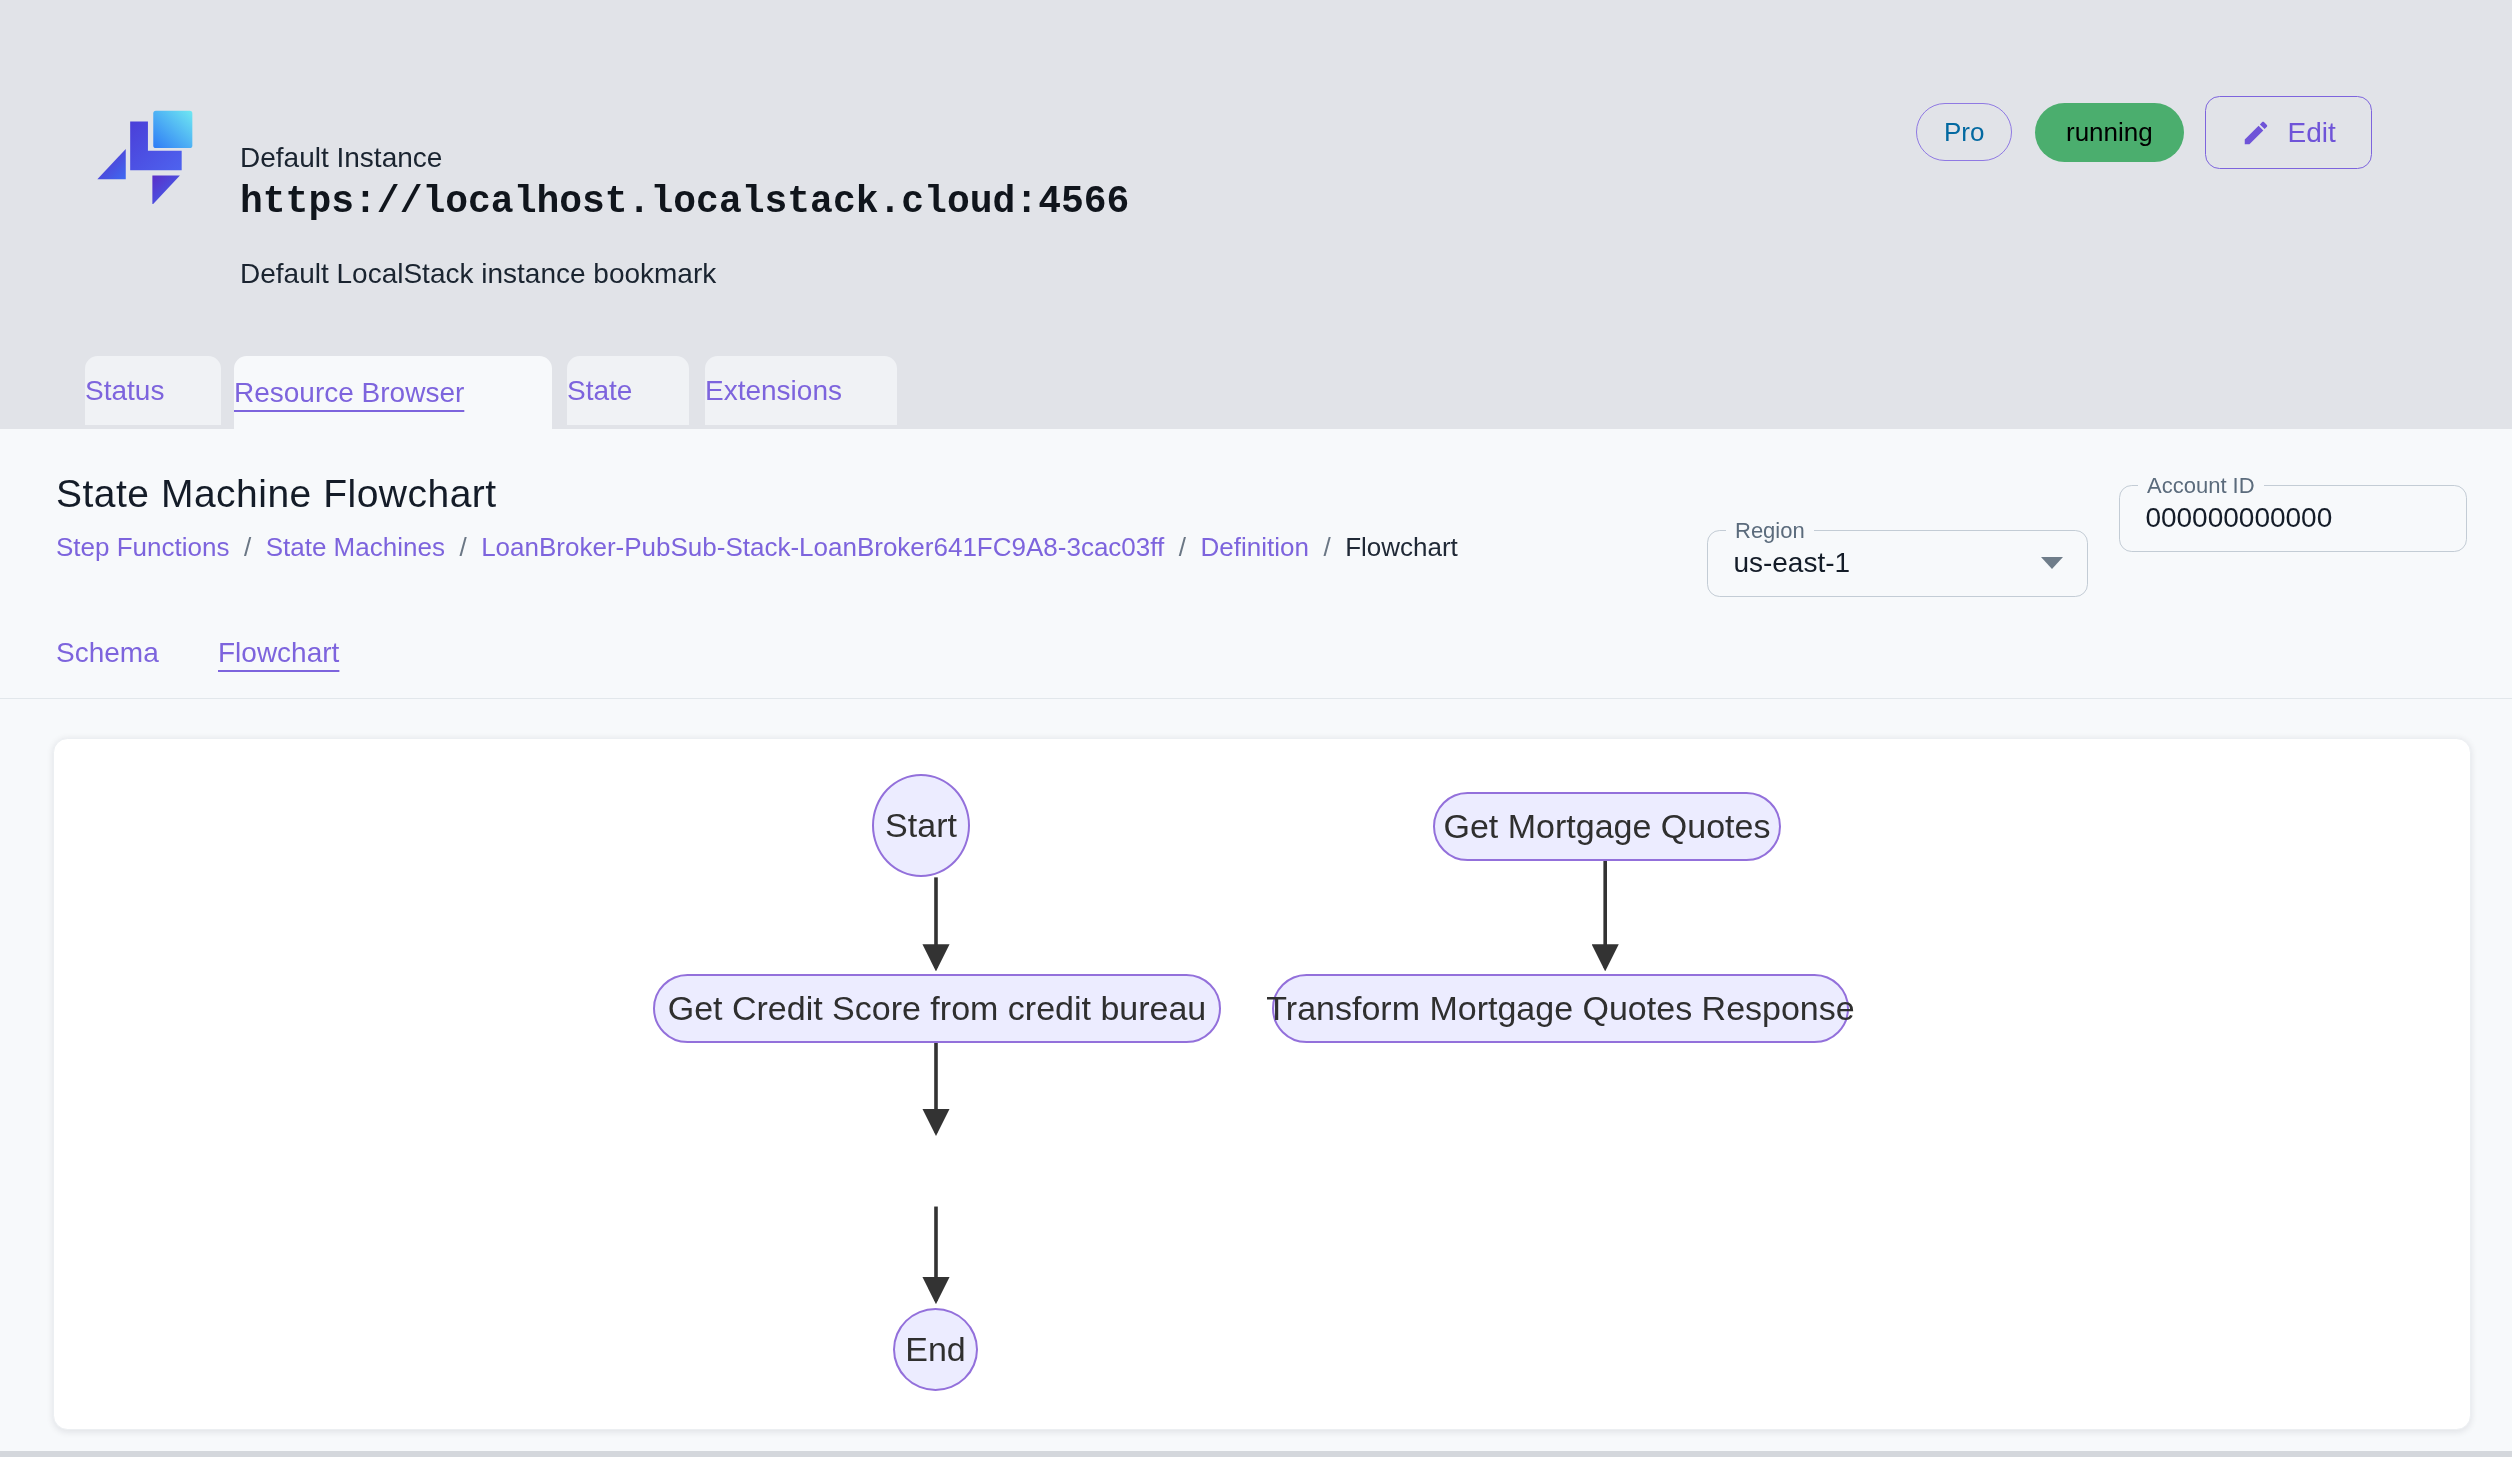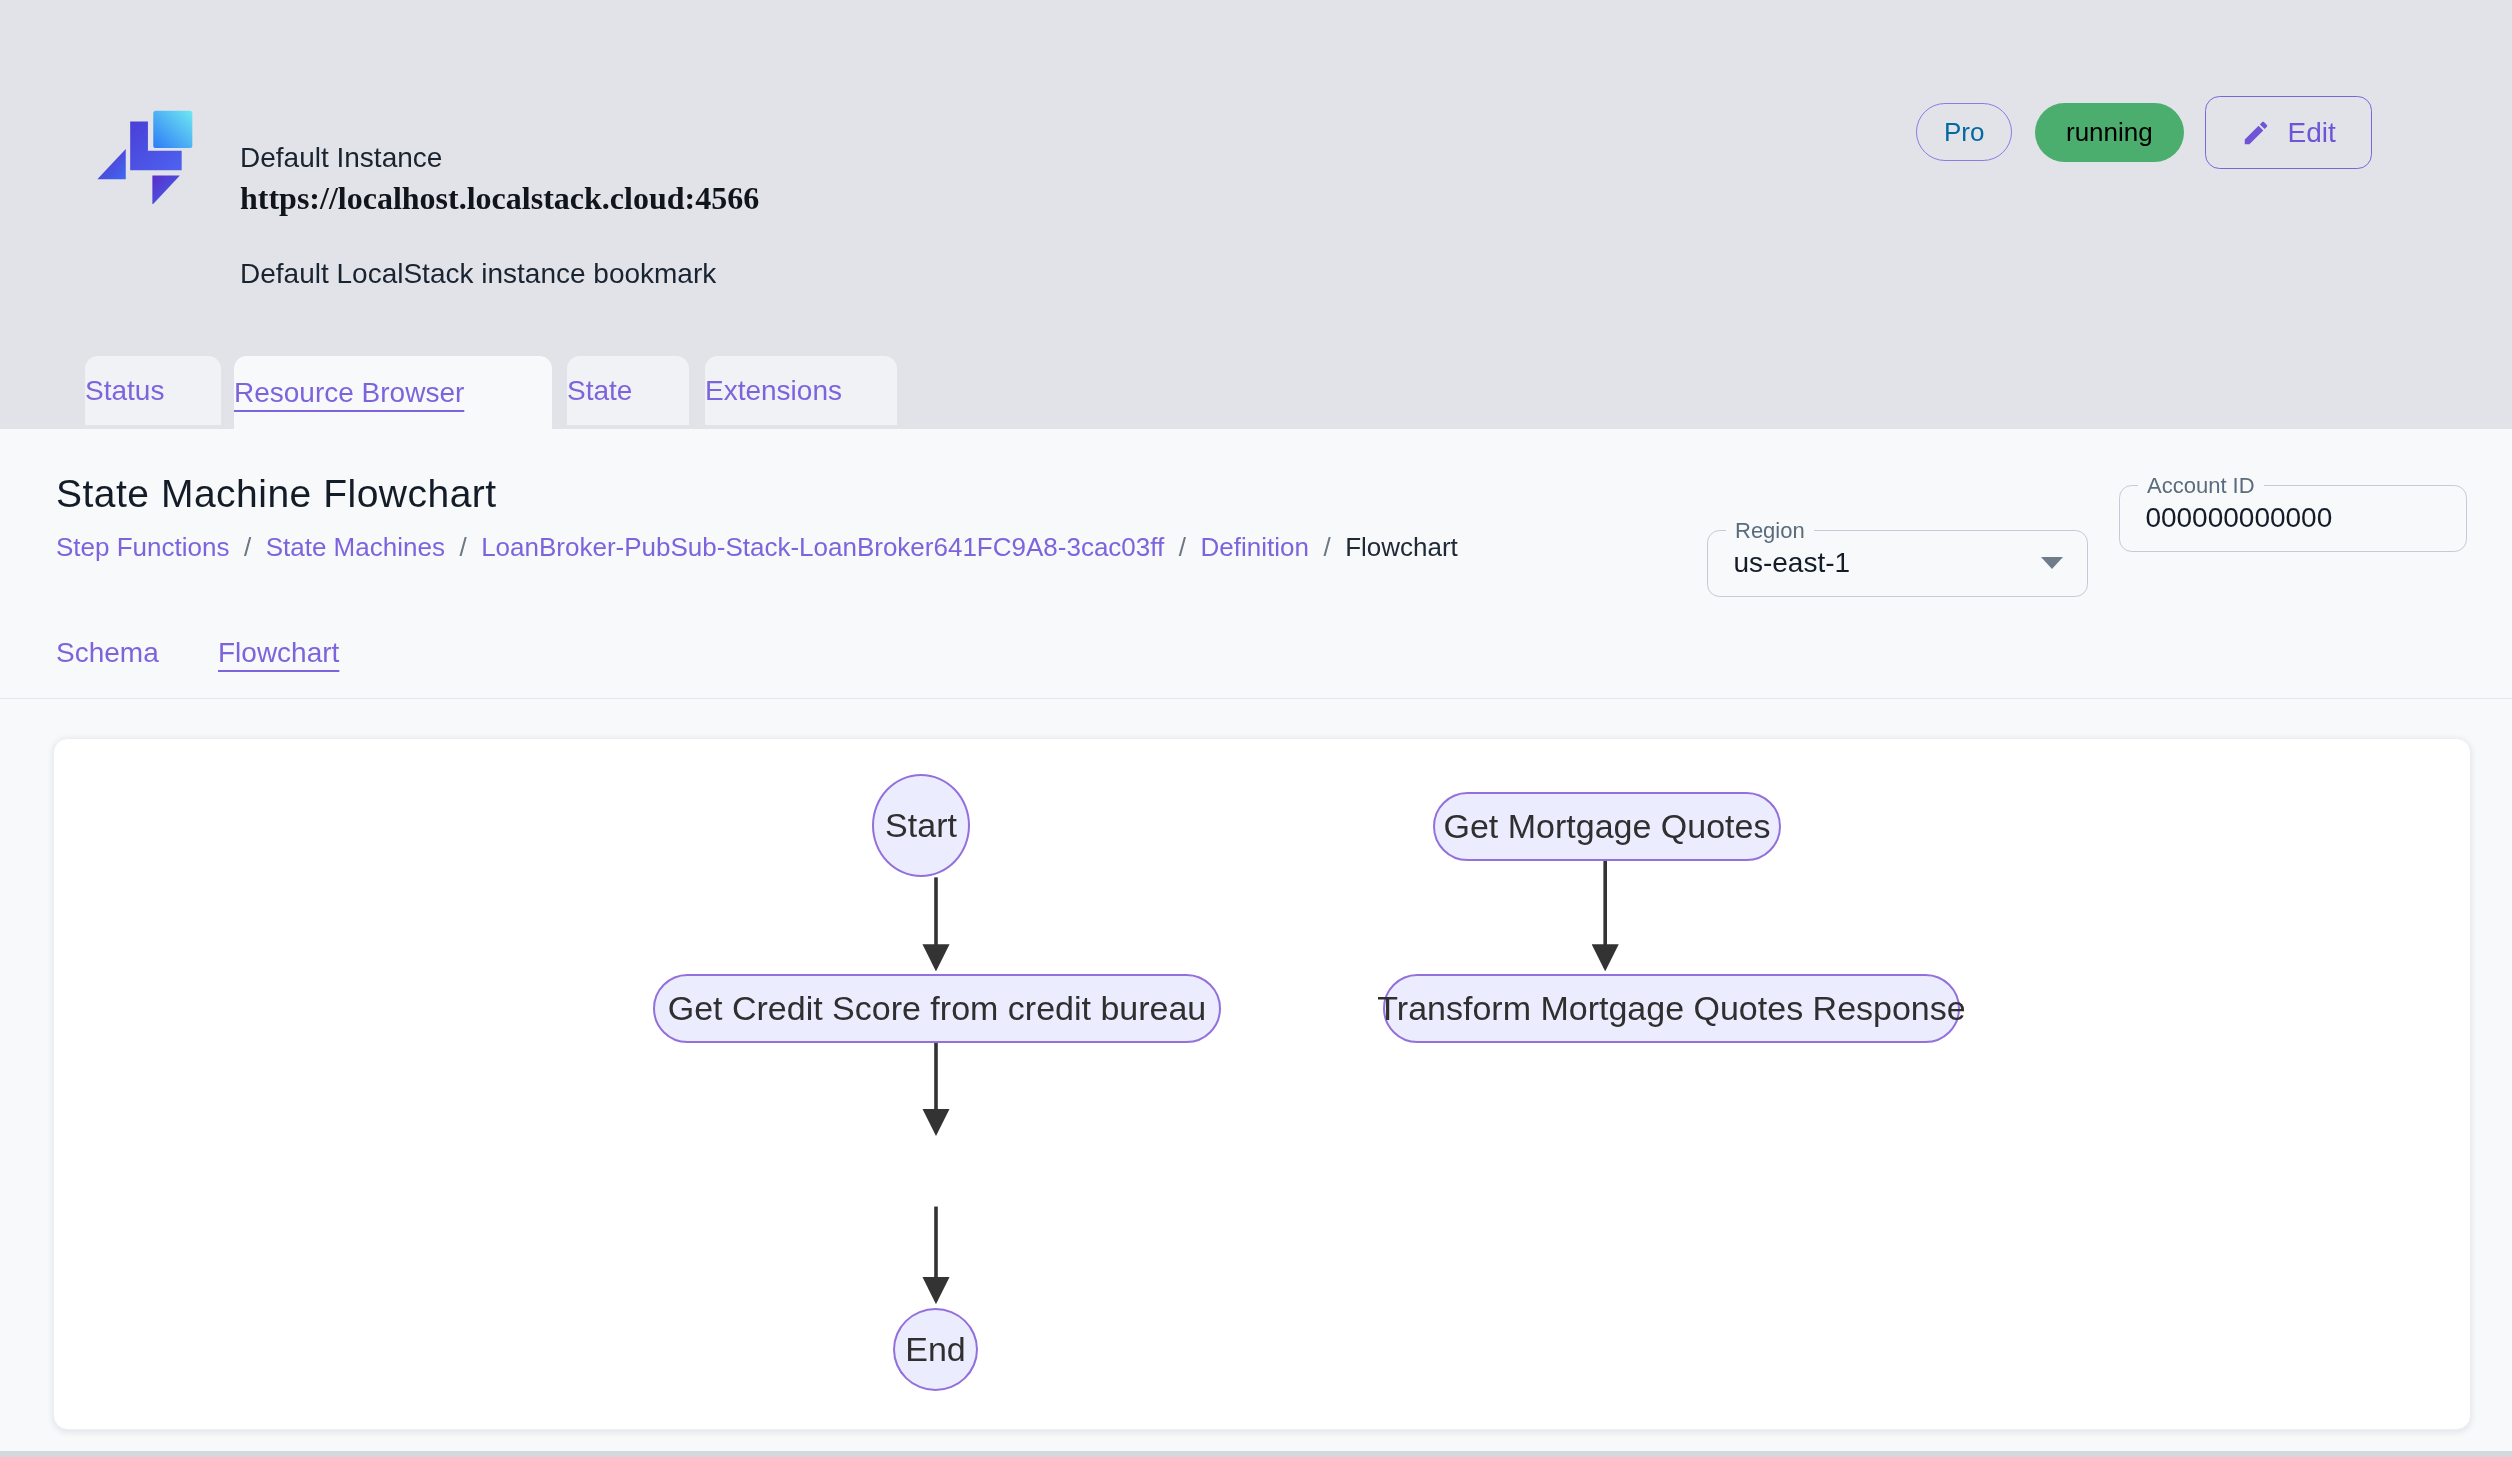--- a/index.html
+++ b/index.html
@@ -5,21 +5,21 @@
   * { margin:0; padding:0; box-sizing:border-box; }
   html,body { width:2512px; height:1457px; }
   body { font-family:"Liberation Sans", sans-serif; }
 
   .page { position:relative; width:2512px; height:1457px; background:#E1E3E8; overflow:hidden; }
 
   
   .logo { position:absolute; left:84px; top:93px; width:111px; height:111px; }
   .instance-info { position:absolute; left:240px; top:102px; width:1270px; height:163px;margin-top:40px; }
   .instance-name { position:absolute; top:0; font-size:28px; color:#1A2430; }
-  .instance-url  { position:absolute; top:38px; font-family:Liberation Serif, serif; font-weight:bold; font-size:32px; color:#10151C; }
+  .instance-url  { position:absolute; top:38px; font-family:Liberation Mono, monospace; font-weight:bold; font-size:38px; color:#10151C; }
   .instance-desc { position:absolute; top:116px; font-size:28px; color:#1A2430; }
 
   .chip-pro { position:absolute; left:1916px; top:103px; height:58px; padding:0 27px;
     border:1.8px solid #8F79E3; border-radius:29px; color:#0369a1; font-size:26px;
     display:flex; align-items:center; }
   .badge-running { position:absolute; left:2035px; top:103px; height:59px; padding:0 31px;
     background:#4BAE6E; border-radius:30px; color:#000000; font-size:26px;
     display:flex; align-items:center; }
   .btn-edit { position:absolute; left:2205px; top:96px; width:167px; height:73px;
     border:1.8px solid #7D64DD; border-radius:14.5px; color:#6F54D8; font-size:28px;
@@ -67,21 +67,21 @@
 
   .node { position:absolute; display:flex; align-items:center; justify-content:center;
     background:#ECECFF; border:2.3px solid #9370DB; color:#2F2F2F; font-size:34px; white-space:nowrap; }
   .node-stadium { border-radius:36px; }
   .node-circle { border-radius:50%; }
   .node-start     { left:818px;  top:35px;  width:98px; height:103px; }
   .node-credit    { left:599px;  top:235px; width:568px; height:69px; }
   .node-request   { left:570px;  top:400px; width:624px; height:69px; }
   .node-end       { left:839px;  top:569px; width:85px;  height:83px; }
   .node-quotes    { left:1379px; top:53px;  width:348px; height:69px; }
-  .node-transform { left:1329px; top:235px; width:577px; height:69px; }
+  .node-transform { left:1218px; top:235px; width:577px; height:69px; }
 
   .bottom-strip { position:absolute; left:0; bottom:0; width:2512px; height:6.4px; background:#D4D7DC; }
 </style>
 </head>
 <body>
 
 <div class="page">
 
   <svg class="logo" viewBox="0 0 125 125">
     <defs>

